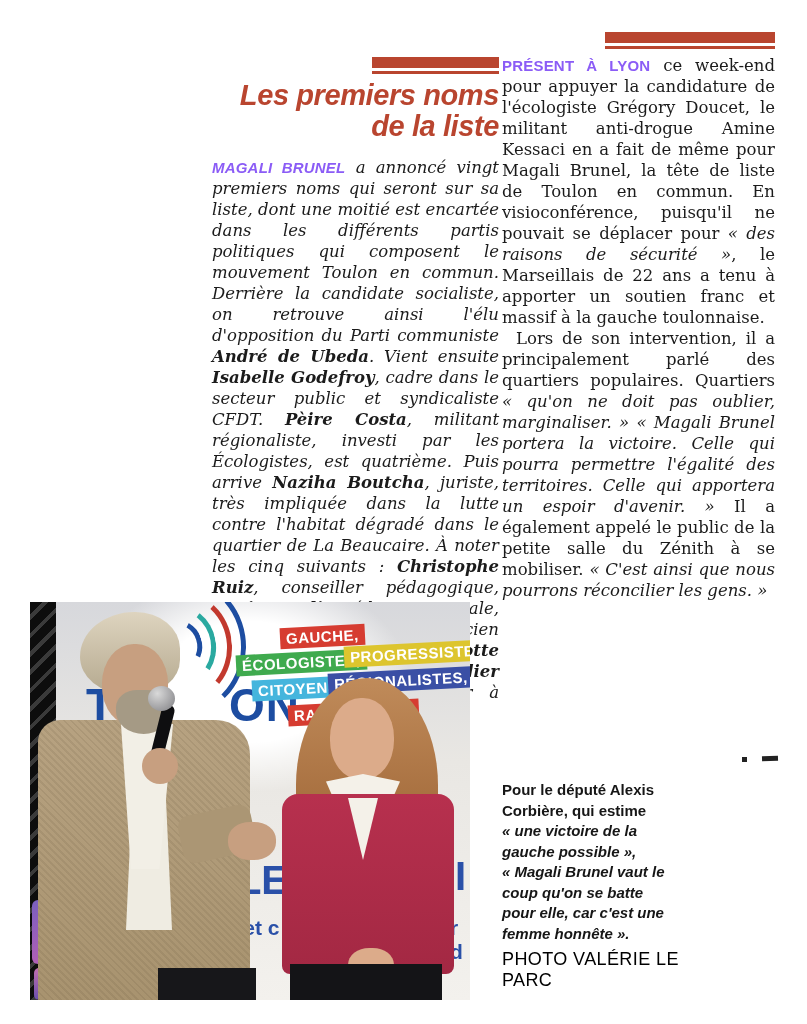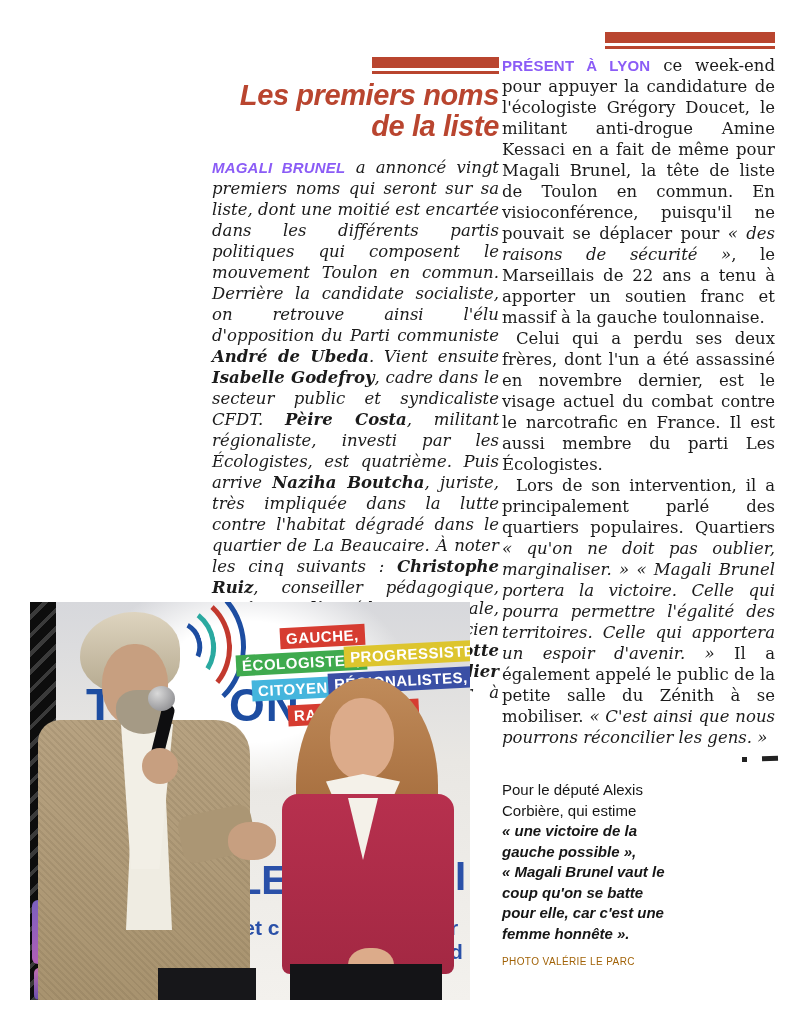--- a/index.html
+++ b/index.html
@@ -31,23 +31,23 @@
   .seg-bold{font-weight:700;}
   .seg-italic{font-style:italic;}
   
   .author-mark{position:absolute;left:742px;top:755px;width:40px;height:8px;}
   .author-mark .dot{position:absolute;left:0;top:2px;width:5px;height:5px;background:#222;}
   .author-mark .dash{position:absolute;left:20px;top:1px;width:16px;height:5px;background:#222;transform:rotate(-2deg);}
   
   .caption{position:absolute;left:502px;top:780px;width:205px;}
   .caption .body{font-family:"Liberation Sans",sans-serif;font-size:15px;line-height:20.5px;
     color:#161616;text-align:left;font-weight:700;}
-  .seg-b{font-weight:400;}
+  .seg-b{font-weight:700;}
   .seg-bi{font-weight:700;font-style:italic;}
-  .credit{margin-top:12px;font-size:10px;font-weight:400;letter-spacing:.4px;color:#a16207;}
+  .credit{margin-top:5px;font-size:18px;font-weight:400;letter-spacing:.4px;color:#000000;}
   
   .photo{
     position:absolute;left:30px;top:602px;width:440px;height:398px;margin:0;
     overflow:hidden;
     background:linear-gradient(180deg,#d7d8dc 0%,#e9e7e3 40%,#f3f1ed 100%);
   }
   .photo .glow{position:absolute;left:60px;top:-30px;width:320px;height:220px;border-radius:50%;
     background:radial-gradient(closest-side,#ffffff 55%,rgba(255,255,255,0)100%);z-index:0;}
   .stage-strip{position:absolute;left:0;top:0;width:26px;height:398px;z-index:2;
     background:repeating-linear-gradient(135deg,#0d0d0d 0 9px,#3a3a3a 9px 13px);}
@@ -134,21 +134,20 @@
       </div>
   </section>
 
   <section class="article article-right">
     <div class="rule">
       <div class="rule-thick"></div>
       <div class="rule-thin"></div>
     </div>
     <div class="body">
         <p><span class="seg-kicker">PRÉSENT À LYON</span><span> ce week-end pour appuyer la candidature de l'écologiste Grégory Doucet, le militant anti-drogue Amine Kessaci en a fait de même pour Magali Brunel, la tête de liste de Toulon en commun. En visioconférence, puisqu'il ne pouvait se déplacer pour </span><span class="seg-italic">« des raisons de sécurité »</span><span>, le Marseillais de 22 ans a tenu à apporter un soutien franc et massif à la gauche toulonnaise.</span></p>
-        <p class="p-indent"><span>Celui qui a perdu ses deux frères, dont l'un a été assassiné en novembre dernier, est le visage actuel du combat contre le narcotrafic en France. Il est aussi membre du parti Les Écologistes.</span></p>
         <p class="p-indent"><span>Lors de son intervention, il a principalement parlé des quartiers populaires. Quartiers </span><span class="seg-italic">« qu'on ne doit pas oublier, marginaliser. »</span><span> </span><span class="seg-italic">« Magali Brunel portera la victoire. Celle qui pourra permettre l'égalité des territoires. Celle qui apportera un espoir d'avenir. »</span><span> Il a également appelé le public de la petite salle du Zénith à se mobiliser. </span><span class="seg-italic">« C'est ainsi que nous pourrons réconcilier les gens. »</span></p>
       </div>
   </section>
 
   <div class="author-mark">
     <div class="dot"></div>
     <div class="dash"></div>
   </div>
 
   <figure class="photo">

